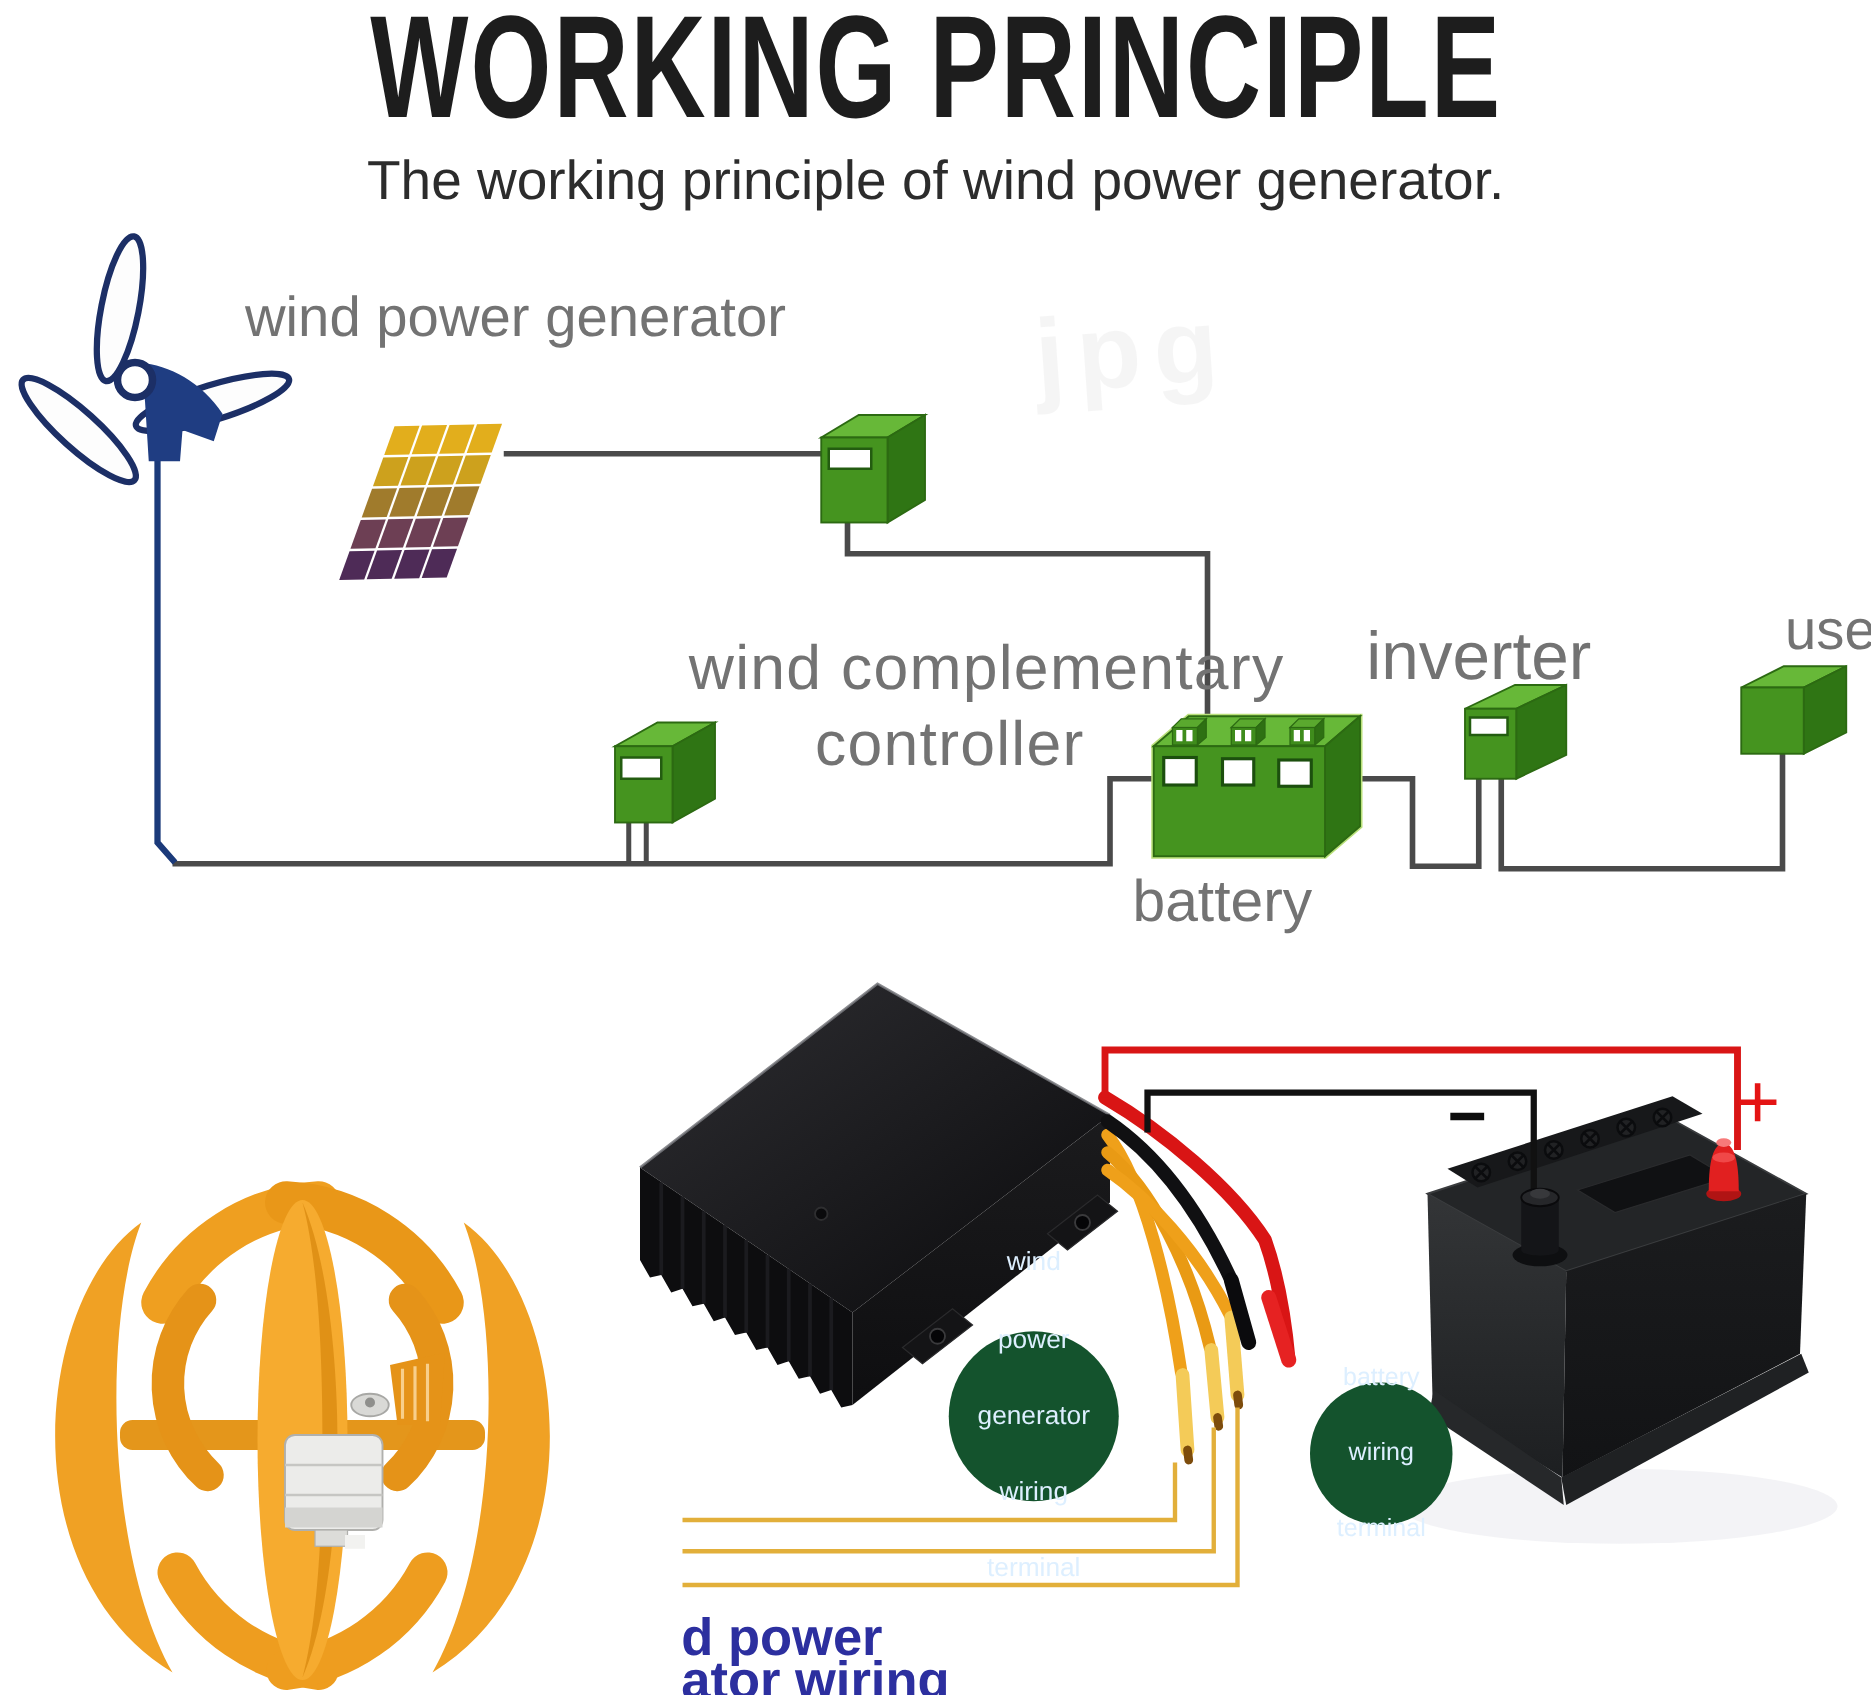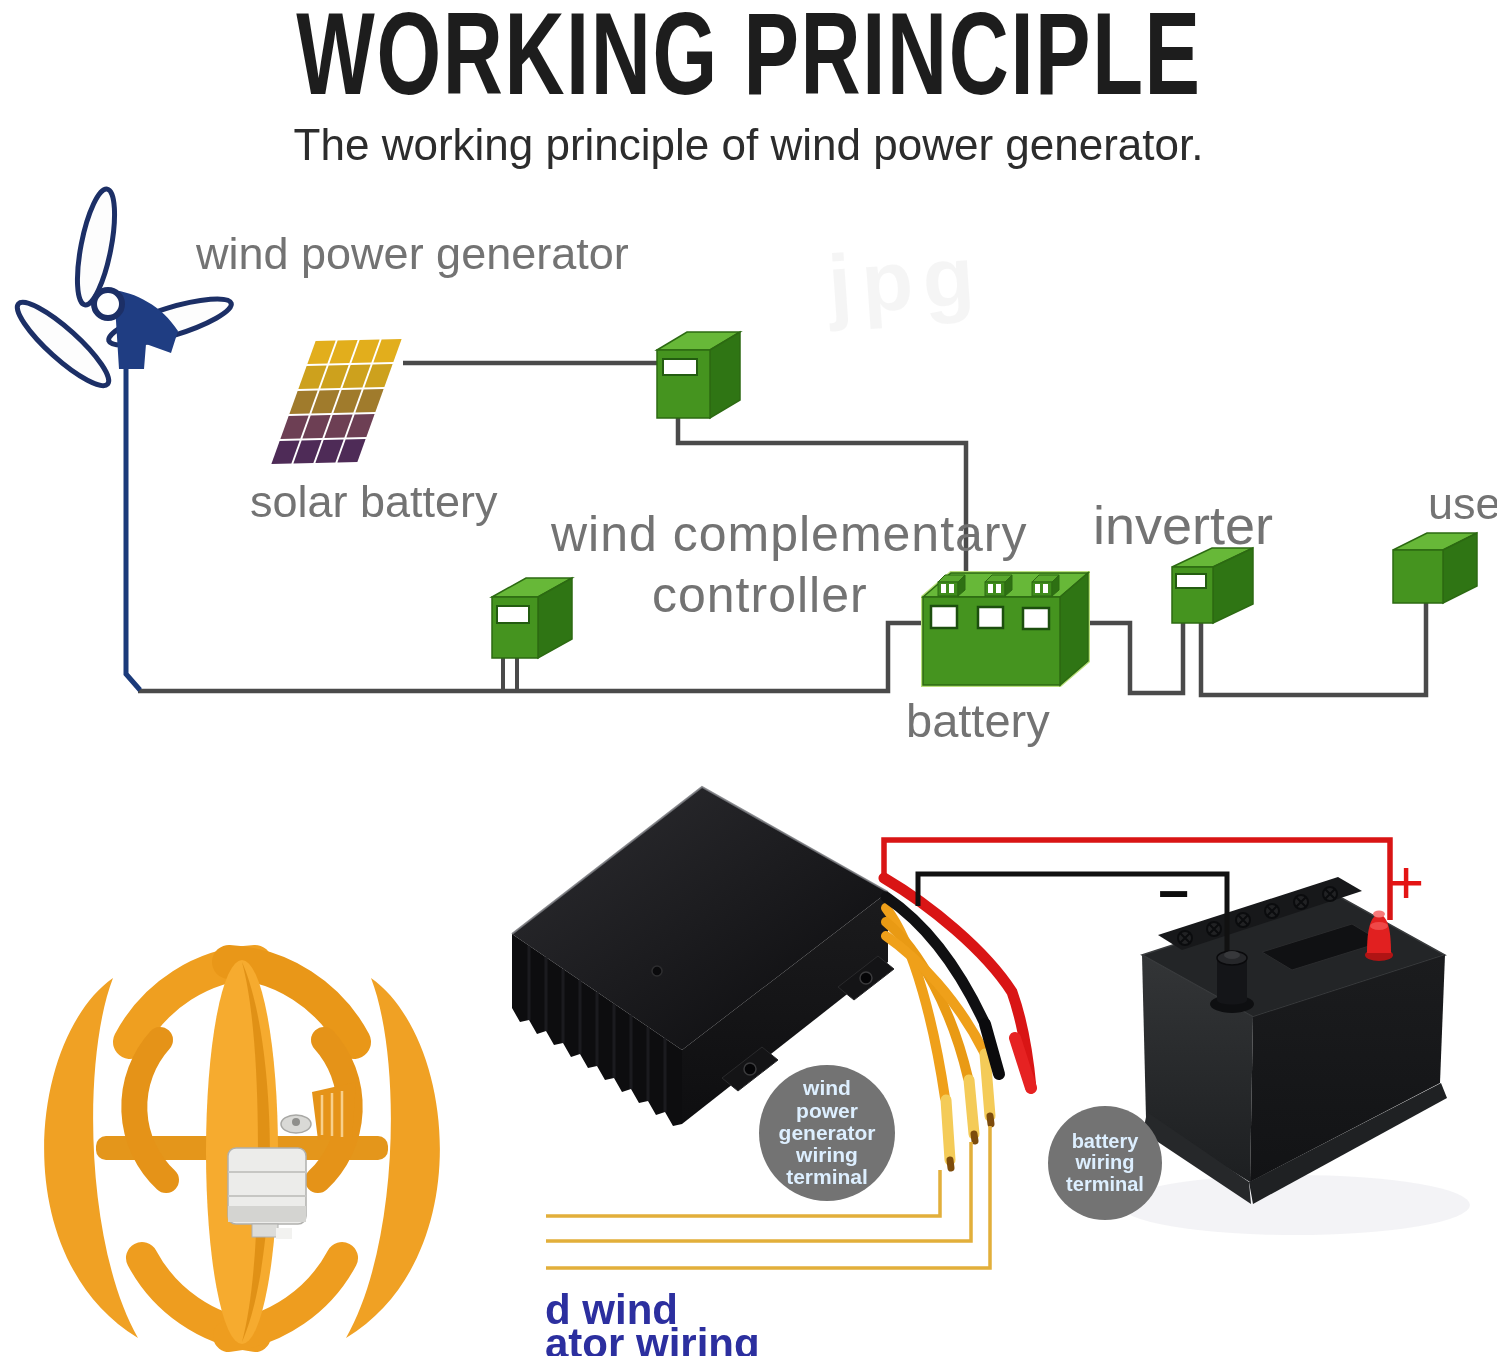--- a/index.html
+++ b/index.html
@@ -17,23 +17,23 @@
   .lbl-ctrl1{left:551px;top:505px;font-size:50px;letter-spacing:1px;}
   .lbl-ctrl2{left:652px;top:566px;font-size:50px;letter-spacing:1px;}
   .lbl-battery{left:906px;top:693px;font-size:47px;}
   .lbl-inverter{left:1093px;top:482px;font-size:54px;margin-top:12px;}
   .lbl-user{left:1394px;top:478px;font-size:45px;margin-left:34px;}
   .lbl-batwiring{left:963px;top:767px;font-size:40px;color:#2a28b8;}
   .lbl-minus{left:1158px;top:862px;font-size:54px;color:#0d0d0d;font-weight:700;}
   .lbl-plus{left:1388px;top:846px;font-size:62px;color:#e41414;font-weight:400;}
   .lbl-cut1{left:545px;top:1286px;font-size:42px;color:#2c2f9f;font-weight:600;}
   .lbl-cut2{left:545px;top:1320px;font-size:42px;color:#2c2f9f;font-weight:600;}
-  .badge{position:absolute;border-radius:50%;background:#737373;color:#ddefff;
+  .badge{position:absolute;border-radius:50%;background:#14532d;color:#ddefff;
          display:flex;flex-direction:column;align-items:center;justify-content:center;
-         font-weight:700;text-align:center;line-height:1.06;}
+         font-weight:400;text-align:center;line-height:1.06;gap:39px;}
   .badge-wind{left:759px;top:1065px;width:136px;height:136px;font-size:21px;}
   .badge-bat{left:1048px;top:1106px;width:114px;height:114px;font-size:20px;}
   .watermark{position:absolute;left:828px;top:232px;font-size:84px;font-weight:700;
          letter-spacing:10px;color:#555;opacity:0.05;transform:rotate(-4deg);}
 </style>
 </head>
 <body>
 
 <div class="stage">
 
@@ -284,30 +284,29 @@
       <ellipse cx="1379" cy="914" rx="6" ry="3.5" fill="#f77a7a"></ellipse>
     </g>
   </svg>
 
   <div class="watermark">jpg</div>
 
   <div class="title">WORKING PRINCIPLE</div>
   <div class="subtitle">The working principle of wind power generator.</div>
 
   <div class="lbl lbl-windgen">wind power generator</div>
-  <div class="lbl lbl-solar">solar battery</div>
   <div class="lbl lbl-ctrl1">wind complementary</div>
   <div class="lbl lbl-ctrl2">controller</div>
   <div class="lbl lbl-battery">battery</div>
   <div class="lbl lbl-inverter">inverter</div>
   <div class="lbl lbl-user">user</div>
 
   <div class="lbl lbl-minus">−</div>
   <div class="lbl lbl-plus">+</div>
-  <div class="lbl lbl-cut1">d wind</div>
+  <div class="lbl lbl-cut1">d power</div>
   <div class="lbl lbl-cut2">ator wiring</div>
 
   <div class="badge badge-wind">
     <span>wind</span>
     <span>power</span>
     <span>generator</span>
     <span>wiring</span>
     <span>terminal</span>
   </div>
   <div class="badge badge-bat">

